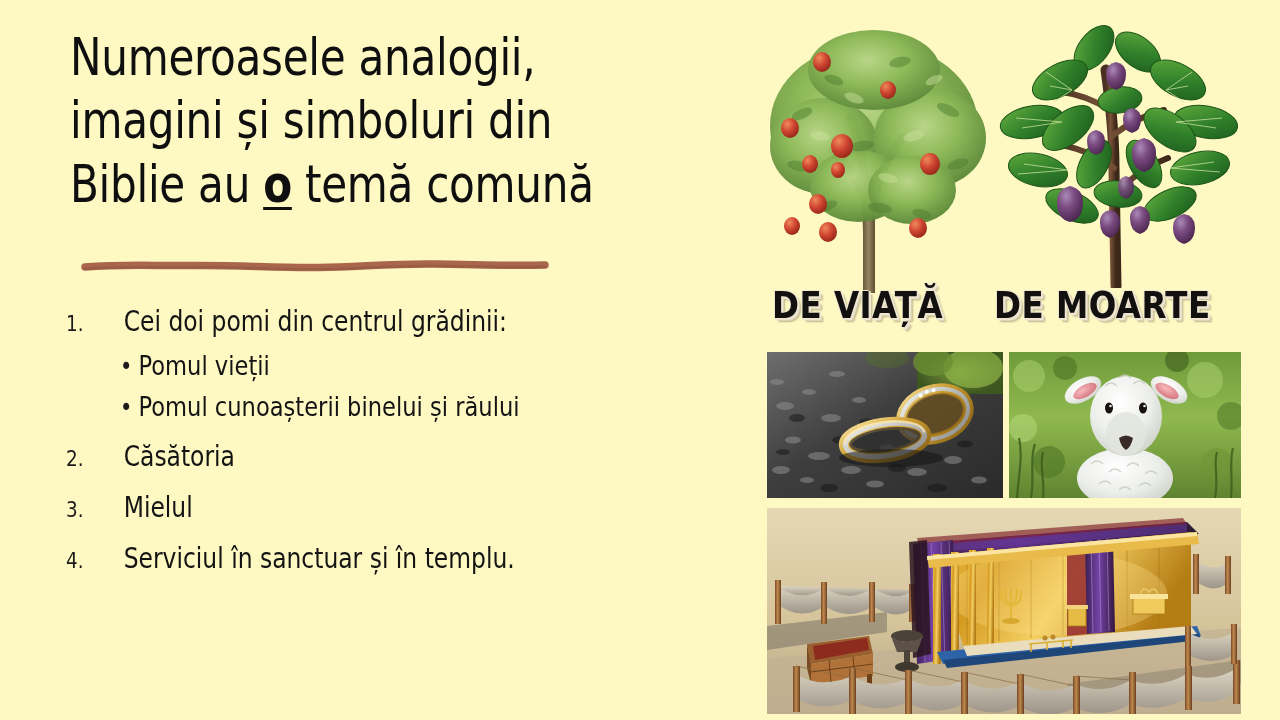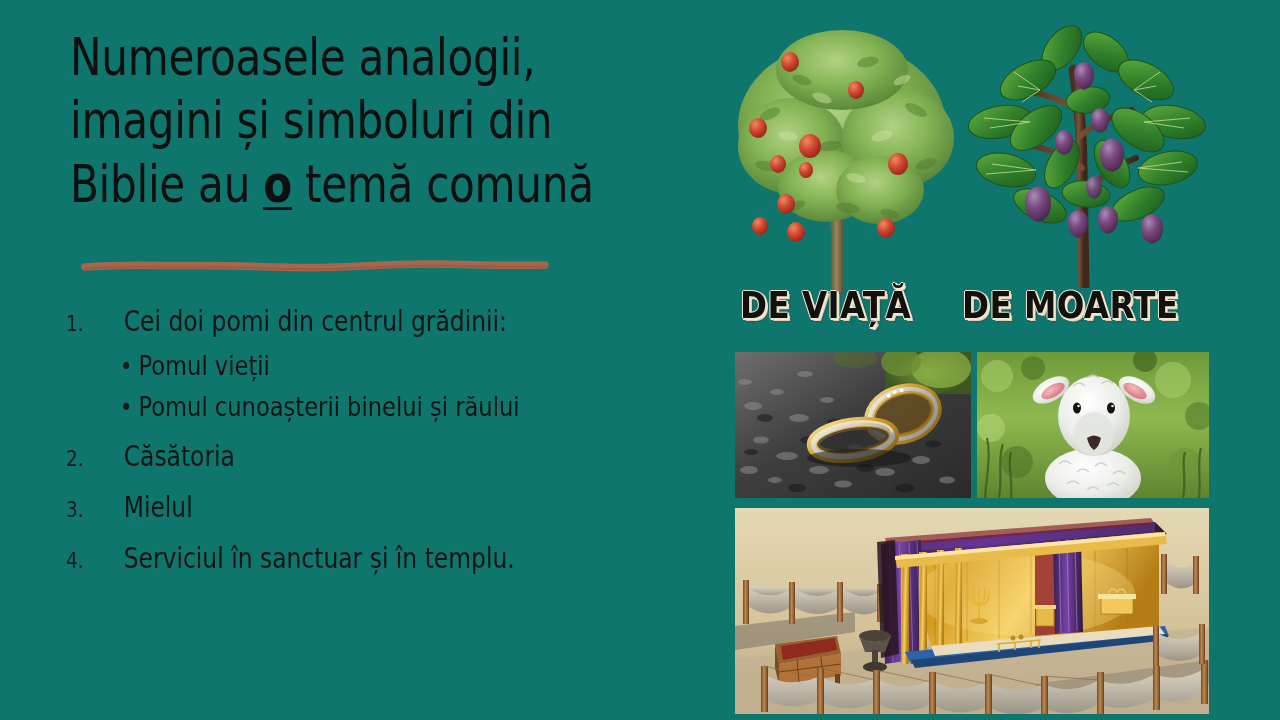--- a/index.html
+++ b/index.html
@@ -11,21 +11,21 @@
     width: 1280px;
     height: 720px;
     overflow: hidden;
     font-family: "Liberation Sans", sans-serif;
     position: relative;
   }
 
   .slide {
     position: absolute;
     inset: 0;
-    background: #0f766e;
+    background: #fef9c3;
   }
 
   
   .left-col {
     position: absolute;
     left: 0;
     top: 0;
     width: 740px;
     height: 720px;
   }
@@ -99,21 +99,21 @@
     white-space: nowrap;
   }
   .li-row.level1 .li-text { font-size: 28px; }
   .li-row.level2 .li-text { font-size: 27px; }
 
   .li-row.spaced { margin-top: 18px; }
 
   
   .right-col {
     position: absolute;
-    left: 708px;
+    left: 740px;
     top: 0;
     width: 540px;
     height: 600px;
   }
 
   .tree-zone {
     position: absolute;
     left: 0;
     top: 0;
     width: 540px;

